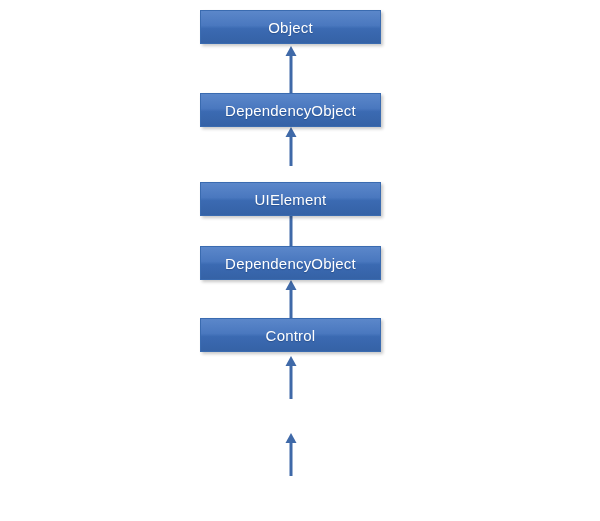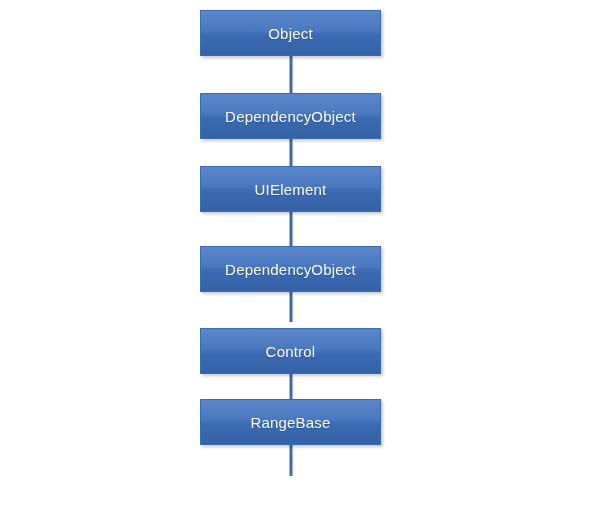--- a/index.html
+++ b/index.html
@@ -18,21 +18,21 @@
     position: relative;
     width: 600px;
     height: 521px;
     background: #ffffff;
   }
 
   .node-box {
     position: absolute;
     left: 200px;
     width: 181px;
-    height: 46px;
+    height: 34px;
     box-sizing: border-box;
     background: linear-gradient(to bottom, #5b87ca 0%, #4a78bf 45%, #3b6ab2 55%, #3562a6 100%);
     border: 1px solid #3a6bb0;
     box-shadow: 2px 2px 3px rgba(0, 0, 0, 0.22);
     display: flex;
     align-items: center;
     justify-content: center;
   }
 
   .node-label {
@@ -97,25 +97,22 @@
         <rect x="6.5" y="9" width="3" height="34" fill="#3f69a8"></rect>
         <polygon points="8,0 13.5,10 2.5,10" fill="#3f69a8"></polygon>
       </svg>
     </div>
     <div class="node-box" style="top: 10px;">
       <span class="node-label">Object</span>
     </div>
     <div class="node-box" style="top: 93px;">
       <span class="node-label">DependencyObject</span>
     </div>
-    <div class="node-box" style="top: 166px;">
+    <div class="node-box" style="top: 182px;">
       <span class="node-label">UIElement</span>
     </div>
     <div class="node-box" style="top: 246px;">
       <span class="node-label">DependencyObject</span>
     </div>
-    <div class="node-box" style="top: 328px;">
+    <div class="node-box" style="top: 318px;">
       <span class="node-label">Control</span>
-    </div>
-    <div class="node-box" style="top: 399px;">
-      <span class="node-label">RangeBase</span>
     </div>
   </div>
 
 </body></html>

